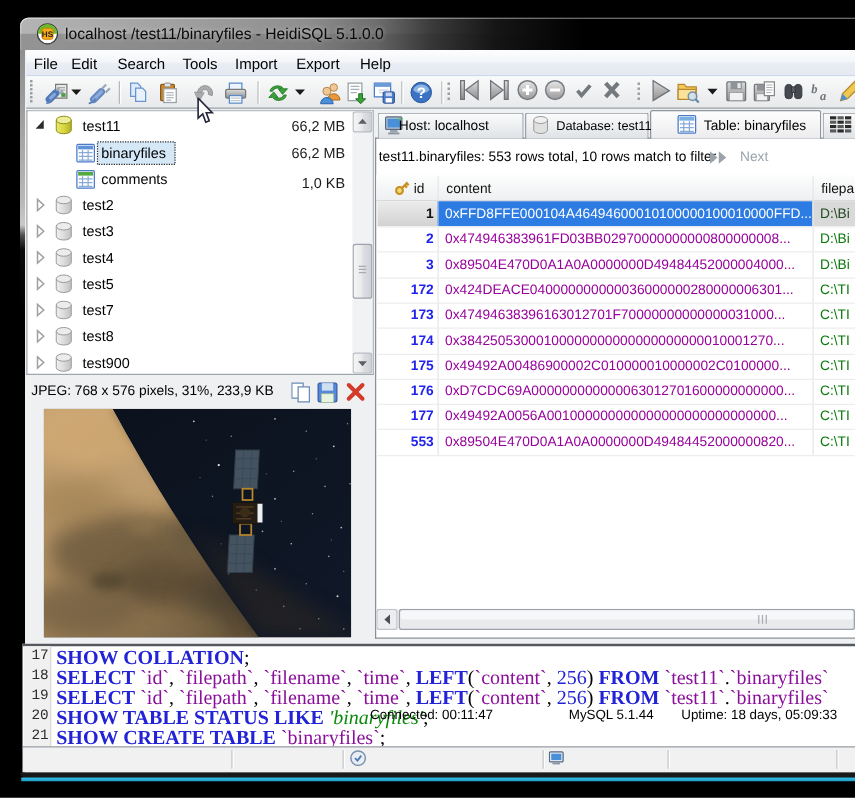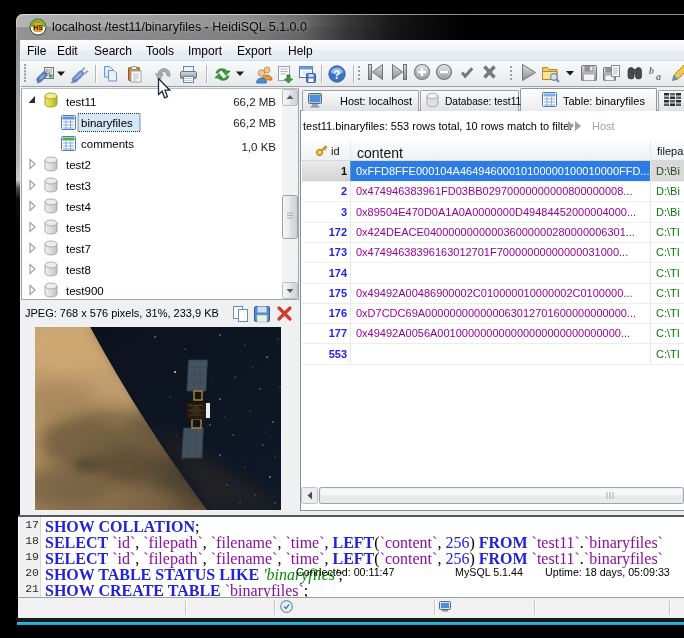--- a/index.html
+++ b/index.html
@@ -526,37 +526,37 @@
   <rect x="6" y="1" width="5" height="2.5" opacity="0.75"></rect>
       <rect x="6" y="4.5" width="5" height="2.5"></rect>
       <rect x="6" y="8" width="5" height="2.5" opacity="0.75"></rect>
       <rect x="6" y="11.5" width="5" height="2.5"></rect>
   <rect x="12" y="1" width="5" height="2.5"></rect>
       <rect x="12" y="4.5" width="5" height="2.5" opacity="0.75"></rect>
       <rect x="12" y="8" width="5" height="2.5"></rect>
       <rect x="12" y="11.5" width="5" height="2.5" opacity="0.75"></rect>
  </g>
 </svg>
-<div class="ab" style="left:340px;top:95px;font-size:11px">Host: localhost</div>
+<div class="ab" style="left:319px;top:95px;font-size:11px">Host: localhost</div>
 <div class="ab" style="left:445px;top:95.5px;font-size:10.2px">Database: test11</div>
 <div class="ab" style="left:563px;top:95px;font-size:11px">Table: binaryfiles</div>
 <div class="ab" style="left:303px;top:120px;font-size:11px;color:#000">test11.binaryfiles: 553 rows total, 10 rows match to filter</div>
 <svg class="ab" style="left:567px;top:120px" width="18" height="12" viewBox="0 0 18 12">
  <path d="M1 1 L7 6 L1 11 Z M8 1 L14 6 L8 11 Z" fill="#9aa2aa"></path>
 </svg>
-<div class="ab" style="left:592px;top:120px;font-size:11px;color:#9aa5ad">Host</div>
+<div class="ab" style="left:592px;top:120px;font-size:11px;color:#9aa5ad">Next</div>
 <div id="ghead"></div>
 <svg class="ab" style="left:315px;top:143px" width="14" height="14" viewBox="0 0 14 14">
  <g transform="rotate(-45 7 7)">
   <circle cx="3.6" cy="7" r="2.7" fill="#f4d878" stroke="#c89020" stroke-width="1.7"></circle>
   <path d="M6.2 7 h6.6 M9.5 7 v2.6 M11.8 7 v2.2" stroke="#c89020" stroke-width="1.8"></path>
  </g>
 </svg>
 <div class="ab" style="left:331px;top:145px;font-size:11px;color:#111">id</div>
-<div class="ab" style="left:357px;top:145px;font-size:14px;color:#111">content</div>
+<div class="ab" style="left:357px;top:145px;font-size:11px;color:#111">content</div>
 <div class="ab" style="left:657px;top:145px;font-size:11px;color:#111">filepa</div>
 
 <div id="gbody"></div>
 
 <div class="ab" style="left:302px;top:161px;width:48.5px;height:20px;background:linear-gradient(180deg,#ebebeb,#d2d2d2)"></div>
 <div class="ab" style="left:350.5px;top:161px;width:299.5px;height:20px;background:#2c7ce4"></div>
 <div class="ab" style="left:650px;top:161px;width:34px;height:20px;background:#d9d9d9"></div>
 
 <div class="ab" style="left:350px;top:141px;width:1px;height:223px;background:#e4e6e8"></div>
 <div class="ab" style="left:650px;top:141px;width:1px;height:223px;background:#e4e6e8"></div>
@@ -582,39 +582,41 @@
     <span class="gct">0x424DEACE040000000000036000000280000006301...</span>
     <span class="gfp">C:\TI</span>
   </div>
 <div class="grow" style="top:242.2px">
     <span class="gid">173</span>
     <span class="gct">0x47494638396163012701F70000000000000031000...</span>
     <span class="gfp">C:\TI</span>
   </div>
 <div class="grow" style="top:262.5px">
     <span class="gid">174</span>
+    <span class="gct">0x38425053000100000000000000000000010001270...</span>
     <span class="gfp">C:\TI</span>
   </div>
 <div class="grow" style="top:282.8px">
     <span class="gid">175</span>
     <span class="gct">0x49492A00486900002C010000010000002C0100000...</span>
     <span class="gfp">C:\TI</span>
   </div>
 <div class="grow" style="top:303.1px">
     <span class="gid">176</span>
     <span class="gct">0xD7CDC69A000000000000063012701600000000000...</span>
     <span class="gfp">C:\TI</span>
   </div>
 <div class="grow" style="top:323.4px">
     <span class="gid">177</span>
     <span class="gct">0x49492A0056A001000000000000000000000000000...</span>
     <span class="gfp">C:\TI</span>
   </div>
 <div class="grow" style="top:343.7px">
     <span class="gid">553</span>
+    <span class="gct">0x89504E470D0A1A0A0000000D49484452000000820...</span>
     <span class="gfp">C:\TI</span>
   </div>
 
 <div class="ab" style="left:302px;top:181px;width:382px;height:1px;background:#ededee"></div>
 <div class="ab" style="left:302px;top:201.3px;width:382px;height:1px;background:#ededee"></div>
 <div class="ab" style="left:302px;top:221.6px;width:382px;height:1px;background:#ededee"></div>
 <div class="ab" style="left:302px;top:241.9px;width:382px;height:1px;background:#ededee"></div>
 <div class="ab" style="left:302px;top:262.2px;width:382px;height:1px;background:#ededee"></div>
 <div class="ab" style="left:302px;top:282.5px;width:382px;height:1px;background:#ededee"></div>
 <div class="ab" style="left:302px;top:302.8px;width:382px;height:1px;background:#ededee"></div>

